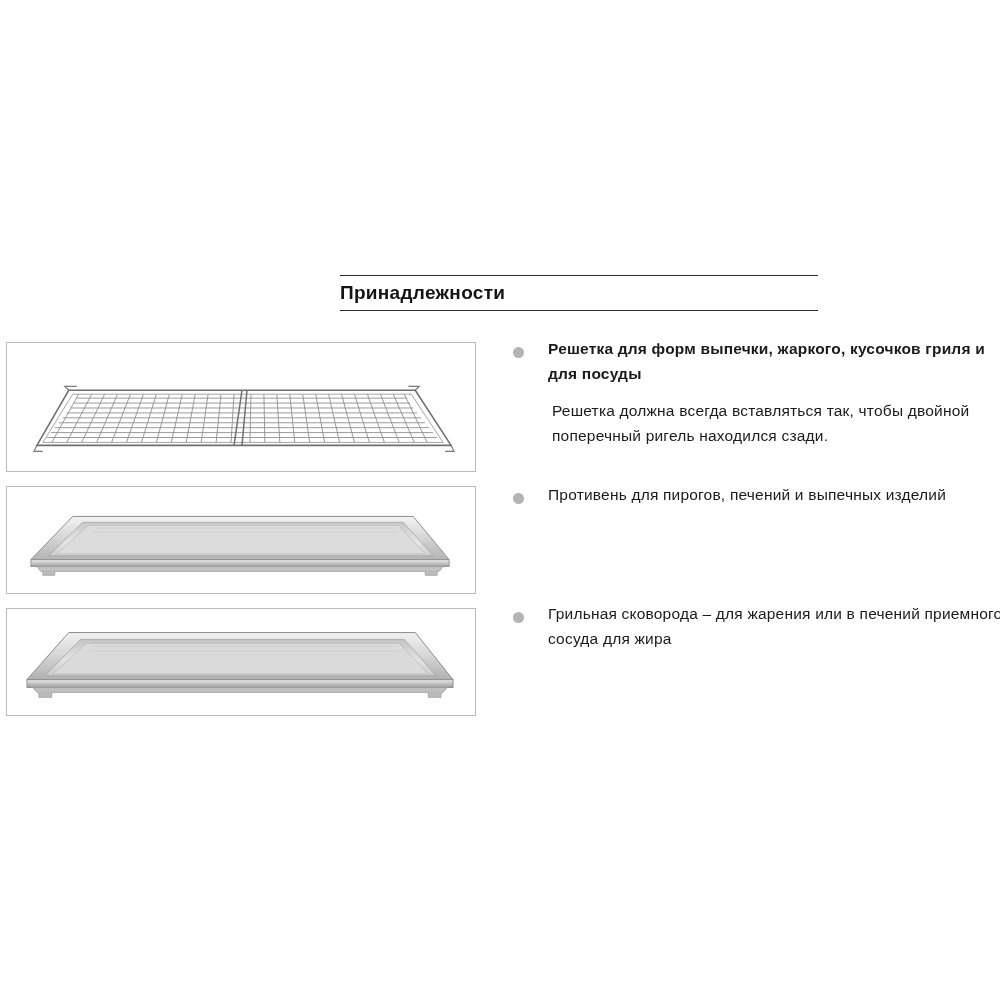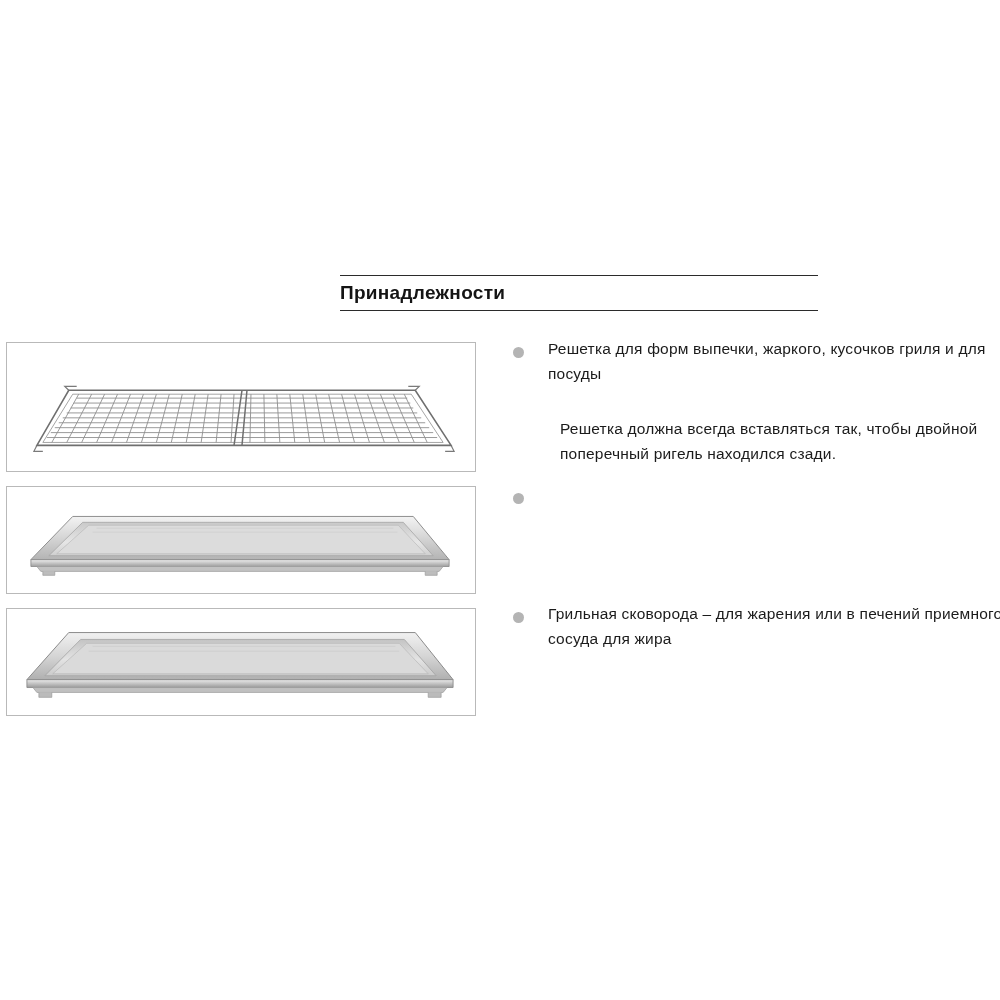--- a/index.html
+++ b/index.html
@@ -92,22 +92,22 @@
     letter-spacing: 0.2px;
   }
   .sub-paragraph {
     padding-left: 35px;
     font-size: 15.5px;
     line-height: 1.62;
     color: #1b1b1b;
     letter-spacing: 0.2px;
   }
 
-  #item-rack      { position: absolute; left: 0;  top: 0;   width: 440px; }
-  #rack-note      { position: absolute; left: 12px;  top: 62px; width: 440px; margin-top: 18px; }
+  #item-rack      { position: absolute; left: 0;  top: 0;   width: 440px; font-weight: bold; }
+  #rack-note      { position: absolute; left: 4px;  top: 62px; width: 440px; }
   #item-tray      { position: absolute; left: 0;  top: 146px; width: 440px; }
   #item-pan       { position: absolute; left: 0;  top: 265px; width: 455px; }
 </style>
 </head>
 <body>
 
 <div class="page">
 
   <div class="title-block">
     <div class="title-rule-top"></div>
@@ -244,20 +244,21 @@
 
     <div class="bullet-item" id="item-rack">
       <span class="bullet-dot"></span>
       <span class="bullet-text">Решетка для форм выпечки, жаркого, кусочков гриля и для посуды</span>
     </div>
 
     <div class="sub-paragraph" id="rack-note">Решетка должна всегда вставляться так, чтобы двойной поперечный ригель находился сзади.</div>
 
     <div class="bullet-item" id="item-tray">
       <span class="bullet-dot"></span>
+      <span class="bullet-text">Противень для пирогов, печений и выпечных изделий</span>
     </div>
 
     <div class="bullet-item" id="item-pan">
       <span class="bullet-dot"></span>
       <span class="bullet-text">Грильная сковорода  – для жарения или в печений приемного сосуда для жира</span>
     </div>
 
   </div>
 
 </div>

